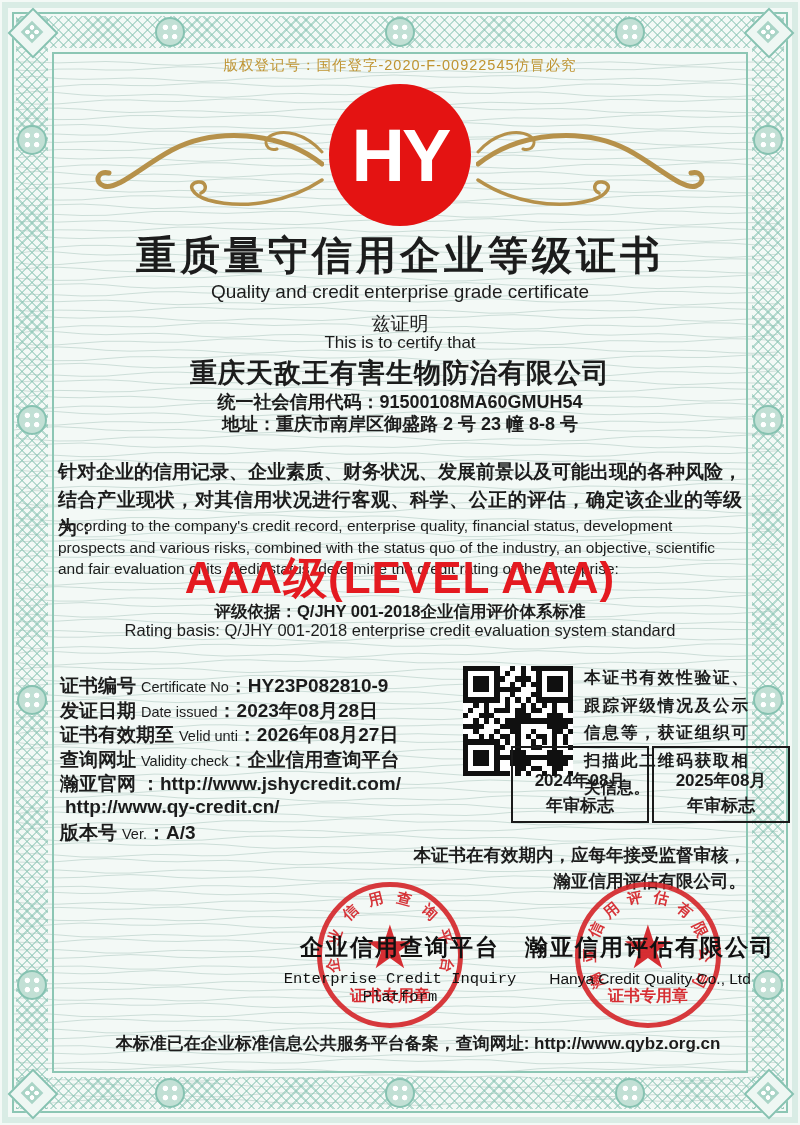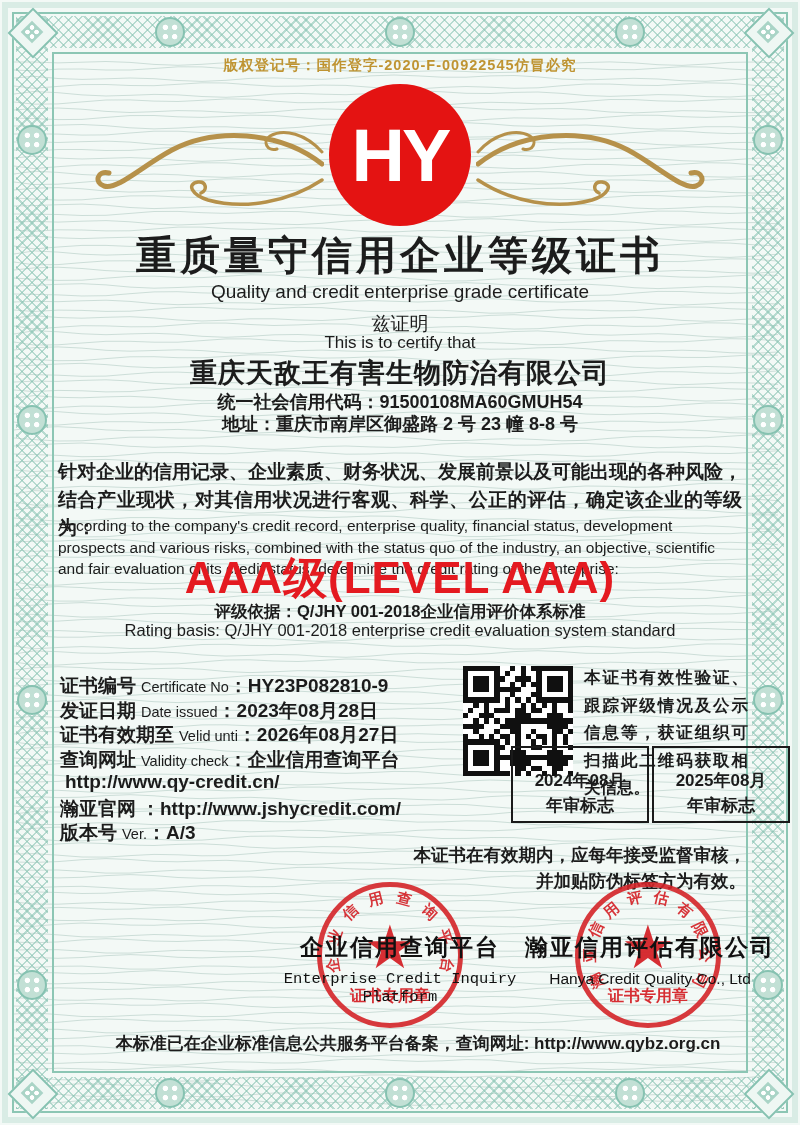--- a/index.html
+++ b/index.html
@@ -28,21 +28,21 @@
             radial-gradient(circle at 70% 30%, #fff 2px, transparent 2.6px),
             radial-gradient(circle at 30% 70%, #fff 2px, transparent 2.6px),
             radial-gradient(circle at 70% 70%, #fff 2px, transparent 2.6px),#a9d4c6;}
   .btnm{position:absolute;width:26px;height:26px;border-radius:50%;border:2px solid #86c2b1;z-index:2;background:
             radial-gradient(circle at 32% 32%, #fff 2.4px, transparent 3px),
             radial-gradient(circle at 68% 32%, #fff 2.4px, transparent 3px),
             radial-gradient(circle at 32% 68%, #fff 2.4px, transparent 3px),
             radial-gradient(circle at 68% 68%, #fff 2.4px, transparent 3px),#c2e0d5;}
 
   .ctr{position:absolute;left:0;right:0;text-align:center;z-index:3;}
-  .copyright{top:56px;color:#bf9432;font-size:14.5px;font-weight:700;letter-spacing:1px;}
+  .copyright{top:56px;color:#bf9432;font-size:14.5px;font-weight:400;letter-spacing:1px;}
 
   .logo{position:absolute;left:329px;top:84px;width:142px;height:142px;border-radius:50%;
         background:#e41312;z-index:3;display:flex;align-items:center;justify-content:center;}
   .logo span{color:#fff;font-size:74px;font-weight:800;letter-spacing:-3px;}
 
   .flourish{position:absolute;top:116px;width:240px;height:100px;z-index:2;}
   .fl-l{left:84px;}
   .fl-r{left:476px;transform:scaleX(-1);}
   .flourish path{stroke:#b6914a;fill:none;stroke-linecap:round;}
 
@@ -308,22 +308,22 @@
 
   <div class="ctr grade">AAA级(LEVEL AAA)</div>
   <div class="ctr basis-zh">评级依据：Q/JHY 001-2018企业信用评价体系标准</div>
   <div class="ctr basis-en">Rating basis: Q/JHY 001-2018 enterprise credit evaluation system standard</div>
 
   <div class="details">
     <div class="dline"><span class="dzh">证书编号</span><span class="den">Certificate No</span><span class="dval">：HY23P082810-9</span></div>
     <div class="dline"><span class="dzh">发证日期</span><span class="den">Date issued</span><span class="dval">：2023年08月28日</span></div>
     <div class="dline"><span class="dzh">证书有效期至</span><span class="den">Velid unti</span><span class="dval">：2026年08月27日</span></div>
     <div class="dline"><span class="dzh">查询网址</span><span class="den">Validity check</span><span class="dval">：企业信用查询平台</span></div>
+    <div class="dline"><span class="dzh">瀚亚官网</span><span class="den"></span><span class="dval">：http://www.jshycredit.com/</span></div>
     <div class="dline"><span class="dzh"></span><span class="den"></span><span class="dval">http://www.qy-credit.cn/</span></div>
-    <div class="dline"><span class="dzh">瀚亚官网</span><span class="den"></span><span class="dval">：http://www.jshycredit.com/</span></div>
     <div class="dline"><span class="dzh">版本号</span><span class="den">Ver.</span><span class="dval">：A/3</span></div>
   </div>
 
   <svg id="qr" class="qr" viewBox="0 0 21 21" shape-rendering="crispEdges">
       <rect x="0" y="0" width="1" height="1"></rect>
       <rect x="1" y="0" width="1" height="1"></rect>
       <rect x="2" y="0" width="1" height="1"></rect>
       <rect x="3" y="0" width="1" height="1"></rect>
       <rect x="4" y="0" width="1" height="1"></rect>
       <rect x="5" y="0" width="1" height="1"></rect>
@@ -577,21 +577,21 @@
     <div>2024年08月</div>
     <div>年审标志</div>
   </div>
   <div class="ybox yb2">
     <div>2025年08月</div>
     <div>年审标志</div>
   </div>
 
   <div class="vnote">
     <div>本证书在有效期内，应每年接受监督审核，</div>
-    <div>并加贴防伪标签方为有效。</div>
+    <div>瀚亚信用评估有限公司。</div>
   </div>
 
   <div class="seal seal-l">
     <div class="ring"></div>
     <div class="star">★</div>
     <div class="sb">证书专用章</div>
   <span class="arc-ch" style="left:7.9px;top:72.9px;transform:rotate(-100.0deg)">企</span>
       <span class="arc-ch" style="left:10.0px;top:44.8px;transform:rotate(-71.4deg)">业</span>
       <span class="arc-ch" style="left:25.2px;top:21.2px;transform:rotate(-42.9deg)">信</span>
       <span class="arc-ch" style="left:49.9px;top:7.8px;transform:rotate(-14.3deg)">用</span>

